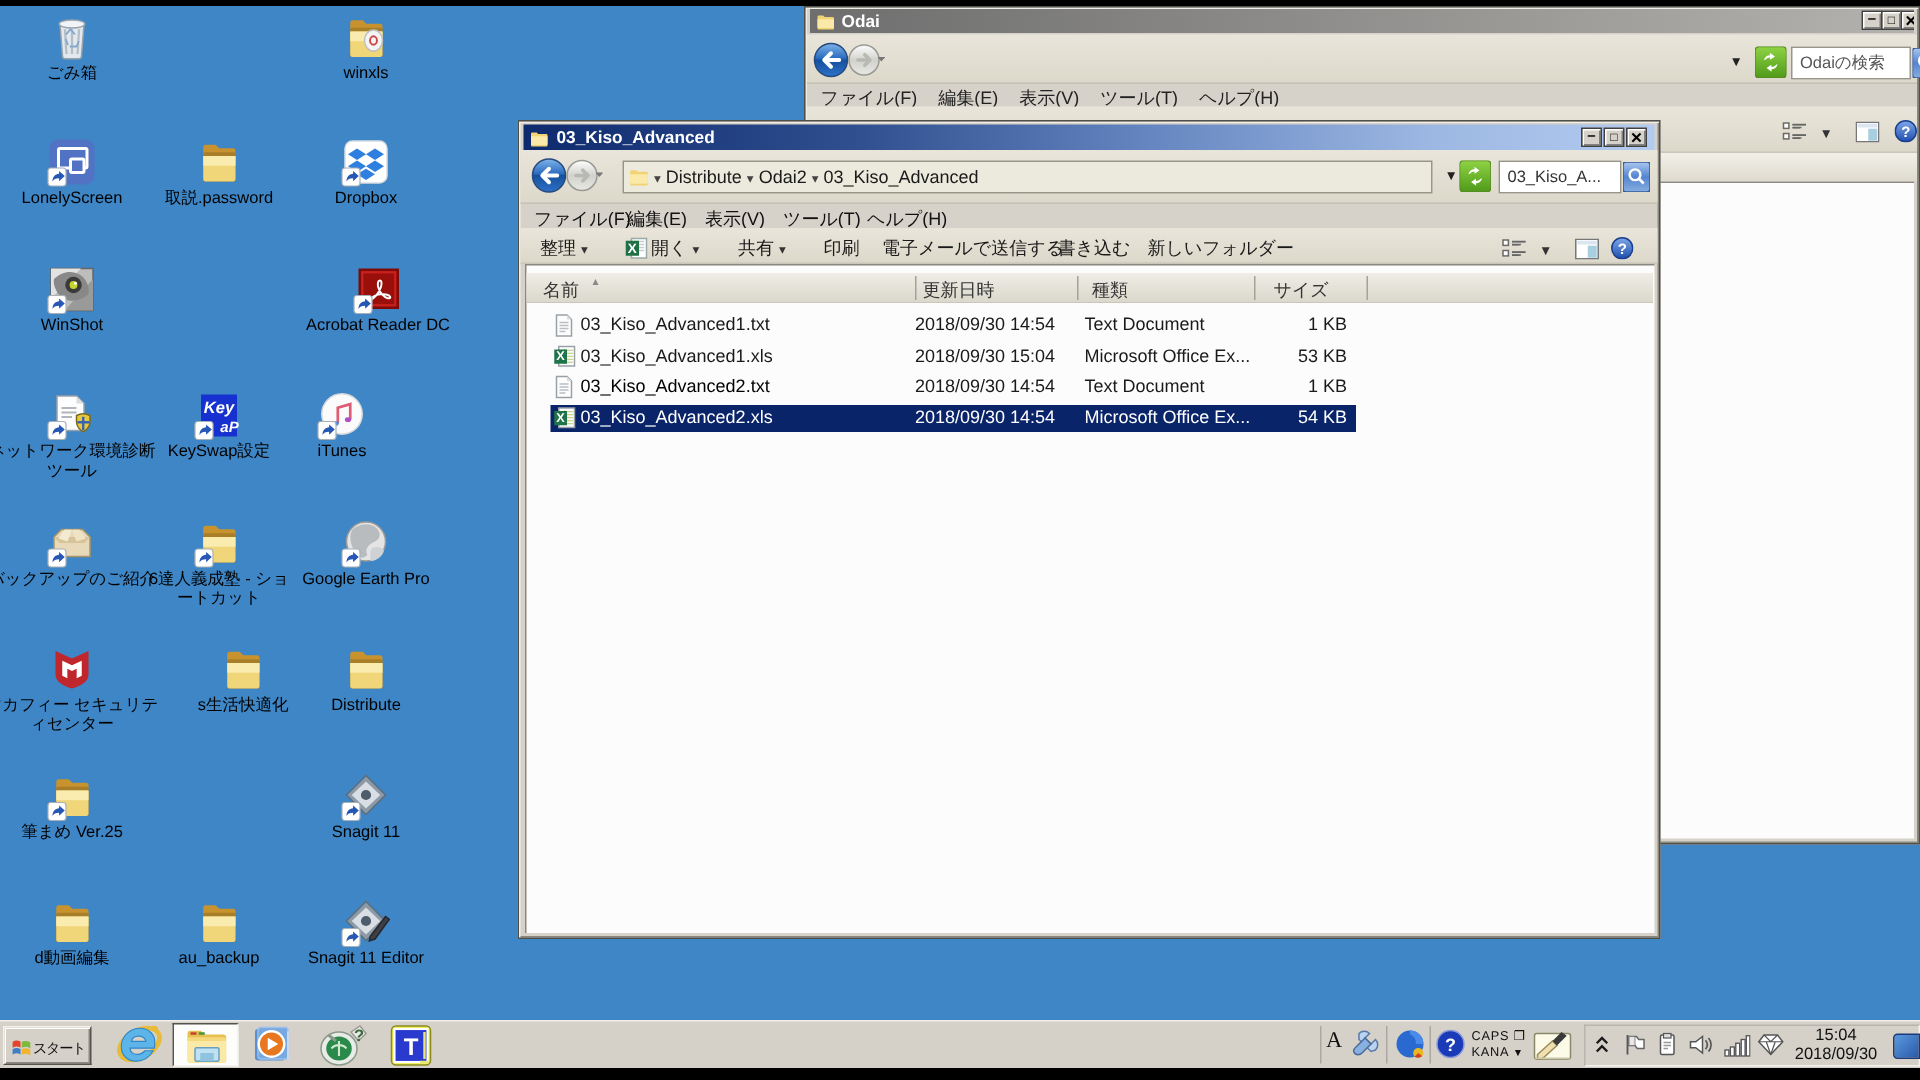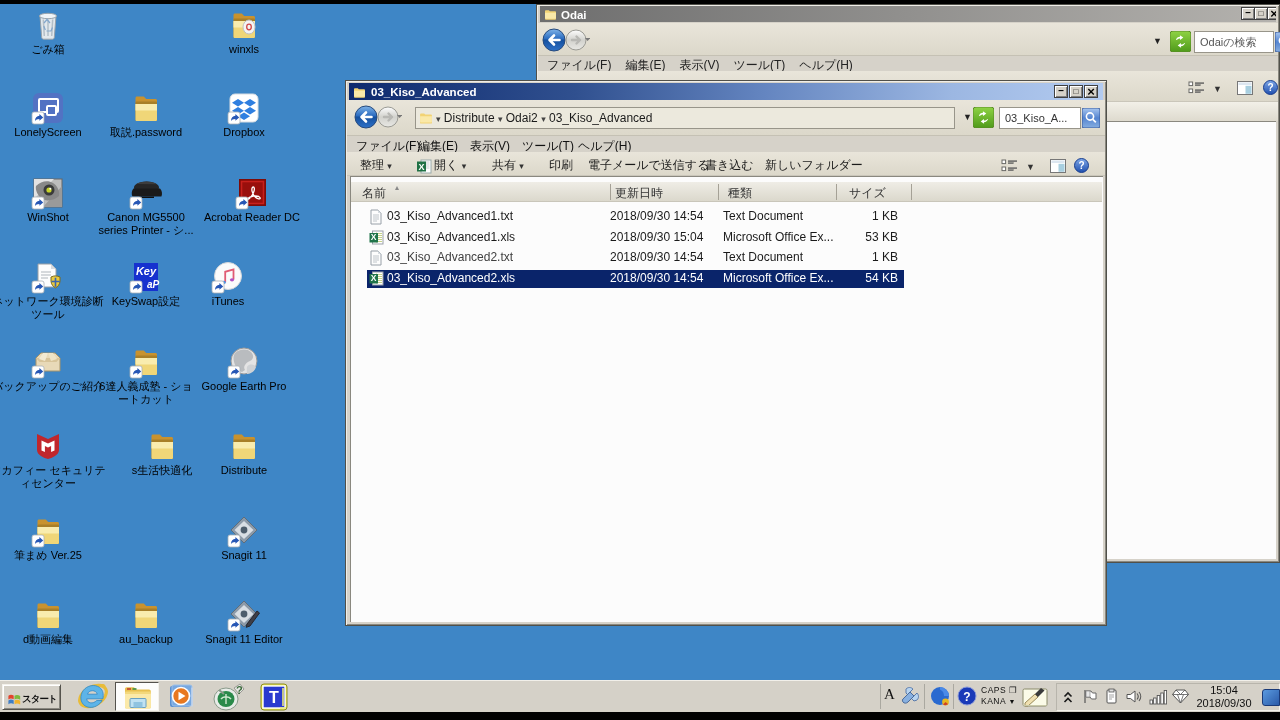--- a/index.html
+++ b/index.html
@@ -89,33 +89,20 @@
         <path d="M5 10c5-5 12-6 17-3 4 2 7 8 6 13-4 4-12 6-17 3-4-3-7-9-6-13z" fill="#888"></path>
 <circle cx="18" cy="14" r="5.5" fill="#3a3a3a"></circle>
         <circle cx="18" cy="14" r="2.6" fill="#c6d32a"></circle>
         <circle cx="19.3" cy="12.8" r="1" fill="#fff"></circle>
         <g>
           <rect x="1" y="21" width="12" height="12" rx="2" fill="#fff" stroke="#a8b0b8" stroke-width="0.8"></rect>
           <path d="M4 30c0-3.2 1.8-5 4.4-5.2V23l3.8 3.4-3.8 3.4v-1.9C6 27.9 4.9 28.6 4 30z" fill="#2757b5"></path>
         </g>
       </svg>
       <div class="lb">WinShot</div>
-    </div>
-<div class="dico" style="left:86px;top:176px;width:120px">
-      <svg class="ic" viewBox="0 0 34 34">
-        <ellipse cx="17.5" cy="11.5" rx="12.5" ry="6" fill="#262626"></ellipse>
-<path d="M4.5 12.5h26.5c2 2 2.6 5.5 1.4 8H3.4c-1.2-2.5-.8-6 1.1-8z" fill="#1a1a1a"></path>
-<path d="M7.5 8c3.5-3.2 17-3.5 20 .2z" fill="#3c3c3c"></path>
-<path d="M10 20.5h15v1.5H10z" fill="#0e0e0e"></path>
-        <g>
-          <rect x="1" y="21" width="12" height="12" rx="2" fill="#fff" stroke="#a8b0b8" stroke-width="0.8"></rect>
-          <path d="M4 30c0-3.2 1.8-5 4.4-5.2V23l3.8 3.4-3.8 3.4v-1.9C6 27.9 4.9 28.6 4 30z" fill="#2757b5"></path>
-        </g>
-      </svg>
-      <div class="lb">Canon MG5500<br>series Printer - シ...</div>
     </div>
 <div class="dico" style="left:192px;top:176px;width:120px">
       <svg class="ic" viewBox="0 0 34 34">
         <rect x="4" y="3" width="27" height="27" fill="#7e0b08"></rect>
 <rect x="6.5" y="5.5" width="22" height="22" fill="#990f0c" stroke="#c8201c" stroke-width="1.6"></rect>
 <path d="M12 24c2.5-1 5.5-4.5 6.8-8.2.9-2.6.7-4.8-.6-4.8-1.2 0-1.7 2-1 4.6 1 3.4 3.6 6.6 6.3 7.2 1.3.3 2-.2 1.6-1-.7-1.3-4-2-6.8-1.6-2.4.3-5 1.6-6.3 3.8z" fill="none" stroke="#fff" stroke-width="1.3"></path>
         <g>
           <rect x="1" y="21" width="12" height="12" rx="2" fill="#fff" stroke="#a8b0b8" stroke-width="0.8"></rect>
           <path d="M4 30c0-3.2 1.8-5 4.4-5.2V23l3.8 3.4-3.8 3.4v-1.9C6 27.9 4.9 28.6 4 30z" fill="#2757b5"></path>
         </g>
@@ -505,21 +492,21 @@
         </svg></div>
       <div style="position:absolute;left:41px;top:147px;height:19px;line-height:19px;font-size:12px;color:#1a1a1a">03_Kiso_Advanced1.xls</div>
       <div style="position:absolute;left:264px;top:147px;height:19px;line-height:19px;font-size:12px;color:#1a1a1a">2018/09/30 15:04</div>
       <div style="position:absolute;left:377px;top:147px;height:19px;line-height:19px;font-size:12px;color:#1a1a1a">Microsoft Office Ex...</div>
       <div style="position:absolute;left:460px;top:147px;width:92px;text-align:right;height:19px;line-height:19px;font-size:12px;color:#1a1a1a">53 KB</div>
 <div style="position:absolute;left:23px;top:169px"><svg width="14" height="16" viewBox="0 0 14 16">
           <path d="M2 1h7l3 3v11H2z" fill="#fdfdfd" stroke="#98a0a8"></path>
           <path d="M9 1l3 3H9z" fill="#d8dde2"></path>
           <path d="M4 6h6M4 8h6M4 10h6M4 12h4" stroke="#b8bec4" stroke-width="0.9"></path>
         </svg></div>
-      <div style="position:absolute;left:41px;top:167px;height:19px;line-height:19px;font-size:12px;color:#404040">03_Kiso_Advanced2.txt</div>
+      <div style="position:absolute;left:41px;top:167px;height:19px;line-height:19px;font-size:12px;color:#000000">03_Kiso_Advanced2.txt</div>
       <div style="position:absolute;left:264px;top:167px;height:19px;line-height:19px;font-size:12px;color:#1a1a1a">2018/09/30 14:54</div>
       <div style="position:absolute;left:377px;top:167px;height:19px;line-height:19px;font-size:12px;color:#1a1a1a">Text Document</div>
       <div style="position:absolute;left:460px;top:167px;width:92px;text-align:right;height:19px;line-height:19px;font-size:12px;color:#1a1a1a">1 KB</div>
 <div style="position:absolute;left:21px;top:189px;width:537px;height:18px;background:#0a246a"></div>
       <div style="position:absolute;left:23px;top:190px"><svg width="15" height="15" viewBox="0 0 15 15">
           <rect x="3.5" y="1" width="10.5" height="13" fill="#fff" stroke="#9aa0a8"></rect>
           <path d="M5 3.5h8M5 5.5h8M5 7.5h8M5 9.5h8M5 11.5h8" stroke="#b8c86a" stroke-width="0.8"></path>
           <path d="M7.5 2.5v10" stroke="#b8c86a" stroke-width="0.8"></path>
           <rect x="0.5" y="3" width="8.5" height="9.5" fill="#20744a"></rect>
           <text x="4.7" y="10.2" text-anchor="middle" font-size="8.5" font-weight="bold" fill="#fff" font-family="Liberation Sans">X</text>
@@ -530,21 +517,21 @@
       <div style="position:absolute;left:460px;top:188px;width:92px;text-align:right;height:19px;line-height:19px;font-size:12px;color:#fff">54 KB</div>
 </div>
 <div id="taskbar" style="position:absolute;left:0;top:680px;width:1280px;height:32px;background:#d5d1c8;border-top:1px solid #f2f0ea">
 <div style="position:absolute;left:2px;top:3px;width:59px;height:26px;overflow:hidden;background:#d5d1c8;border:1px solid;border-color:#f4f2ec #55534d #55534d #f4f2ec;box-shadow:inset 1px 1px 0 #fff,inset -1px -1px 0 #8a8880">
         <div style="position:absolute;left:4px;top:6px"><svg width="15" height="13" viewBox="0 0 18 16">
             <path d="M1.5 4.5c2-1.5 4-1.5 6.5-.3V9C5.5 7.8 3.5 7.8 1.5 9.3z" fill="#e3442c"></path>
             <path d="M9 4.5c2-1.2 4.5-1.2 7 .3v4.8c-2.5-1.5-5-1.5-7-.3z" fill="#7eb93c"></path>
             <path d="M1.5 10.5c2-1.5 4-1.5 6.5-.3v4.5c-2.5-1.2-4.5-1.2-6.5.3z" fill="#3f7ec6"></path>
             <path d="M9 10.5c2-1.2 4.5-1.2 7 .3v4.5c-2.5-1.5-5-1.5-7-.3z" fill="#f2b32e"></path>
           </svg></div>
-        <div style="position:absolute;left:19px;top:8px;font-size:9.5px;font-weight:bold;color:#111;letter-spacing:-1px;white-space:nowrap">スタート</div>
+        <div style="position:absolute;left:19px;top:8px;font-size:9.5px;font-weight:normal;color:#111;letter-spacing:-1px;white-space:nowrap">スタート</div>
       </div>
 <div style="position:absolute;left:77px;top:1px"><svg width="32" height="30" viewBox="0 0 32 30">
           <g transform="rotate(-30 16 14)">
             <ellipse cx="16" cy="14" rx="14.5" ry="9" fill="none" stroke="#e8bc3a" stroke-width="3.2"></ellipse>
           </g>
           <path d="M26.2 13.4c.3-5.6-3.9-9.9-9.9-9.9-6.5 0-11.8 4.9-12.4 11.1-.6 6.4 4 11.2 10.4 10.8 4.6-.3 8.7-3.1 10.8-6.9h-5.4c-3.5 3.8-9.6 3-10-1.7h16.2c.2-1 .3-2.3.3-3.4zM10.6 12.2c.8-4.4 8.4-4.9 9.7 0z" fill="#5db4e8" stroke="#2f88c8" stroke-width=".8"></path>
           <path d="M27.8 6.2c1.5-2.5.4-4.4-2.8-4.3-1.6 0-3.6.7-5.6 1.7 3.4-.4 6.8.5 8.4 2.6z" fill="#e8bc3a"></path>
         </svg></div>
 <div style="position:absolute;left:115px;top:1px;width:44px;height:29px;background:#fdfdfc;border:1px solid;border-color:#55534d #f4f2ec #f4f2ec #55534d">
         <div style="position:absolute;left:7px;top:2px"><svg width="30" height="26" viewBox="0 0 30 26">

